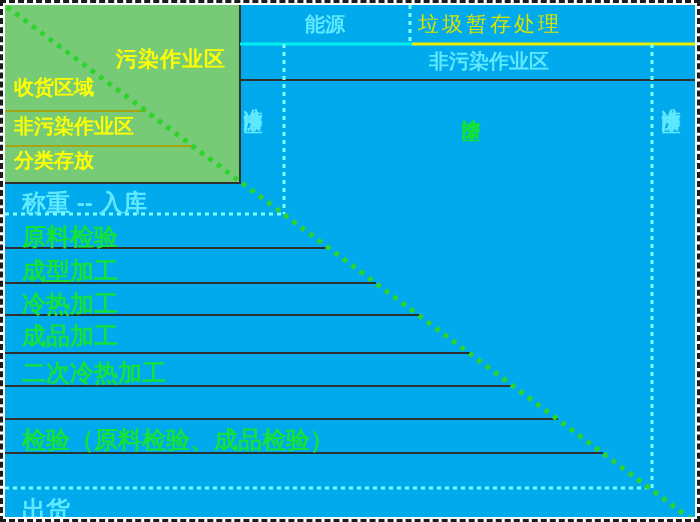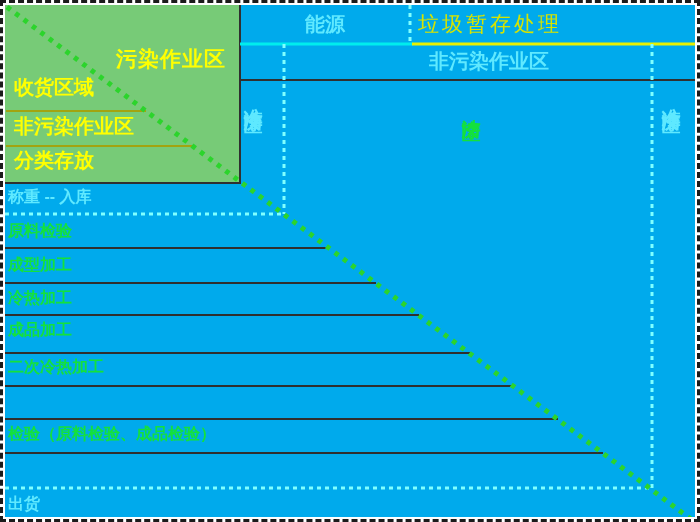--- a/index.html
+++ b/index.html
@@ -20,22 +20,22 @@
     background:#77cb77;
     border-right:2px solid #303030;
     border-bottom:2px solid #303030;
   }
   svg.lines { position:absolute; left:0; top:0; width:700px; height:522px; }
   .lbl { position:absolute; white-space:nowrap; font-weight:bold; line-height:1.15; }
   .yellow  { color:#ffff00; font-size:20px; }
   .big-yellow { color:#ffff00; font-size:21px; letter-spacing:1px;font-family:Liberation Serif, serif; }
   .cyan-t  { color:#5fe9ff; font-size:20px; }
   .green-t { color:#14e13c; font-size:20px; }
-  .rowlbl  { position:absolute; left:8px; white-space:nowrap;
-             font-weight:bold; font-size:16px; }
+  .rowlbl  { position:absolute; left:22px; white-space:nowrap;
+             font-weight:bold; font-size:24px; }
   .serif-t { color:#d6e400; font-size:21px; font-weight:normal;
              font-family:"Liberation Serif", serif; letter-spacing:3px; }
   .vlabel  { position:absolute; writing-mode:vertical-rl; text-orientation:upright;
              font-weight:bold; font-size:19px; letter-spacing:3px; line-height:1;
              white-space:nowrap; }
   .centered { text-align:center; }
 </style>
 </head>
 <body>
 

